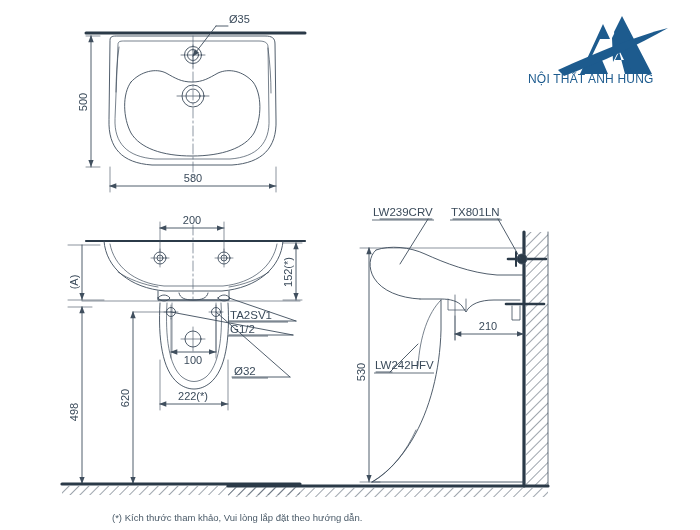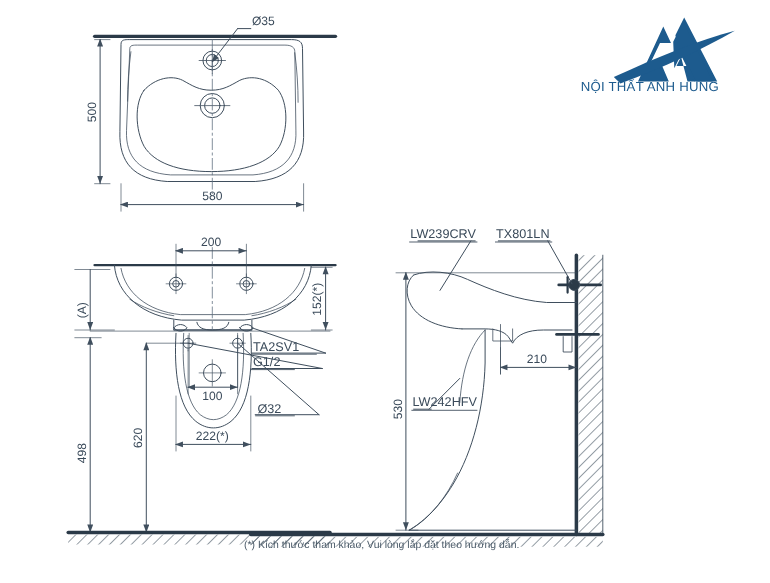--- a/index.html
+++ b/index.html
@@ -7,23 +7,22 @@
     width:700px;height:530px;position:relative;overflow:hidden;
     font-family:"Liberation Sans", sans-serif;
     color:#2b3a48;
   }
   #sheet{position:absolute;inset:0;}
   svg.layer{position:absolute;left:0;top:0;width:700px;height:530px;}
   .txt{font-family:"Liberation Sans", sans-serif;fill:#3a4a5a;}
   .dim{font-size:11px;}
   .lbl{font-size:11.5px;}
   .note-wrap{
-    position:absolute;left:112px;top:490px;width:470px;
+    position:absolute;left:112px;top:512px;width:470px;
     line-height:1.35;
-    text-align:center;
   }
   .note1{font-size:9.5px;color:#4a5a68;white-space:nowrap;}
   .note2{font-size:9.5px;color:#4a5a68;font-style:italic;white-space:nowrap;padding-left:9px;}
   .logo{position:absolute;left:528px;top:8px;width:162px;height:88px;}
   .logo-text{
     position:absolute;left:528px;top:72px;width:162px;
     text-align:left;font-size:12px;font-weight:normal;color:#1d5b8e;
     letter-spacing:0.2px;white-space:nowrap;
   }
 </style>

